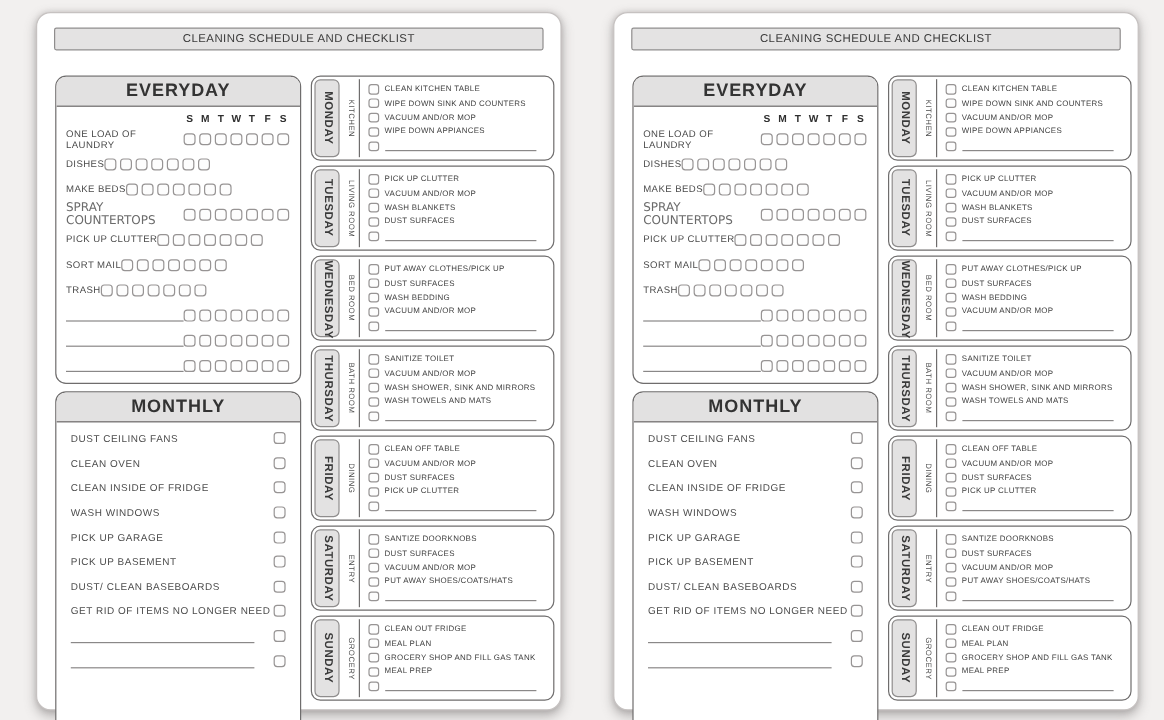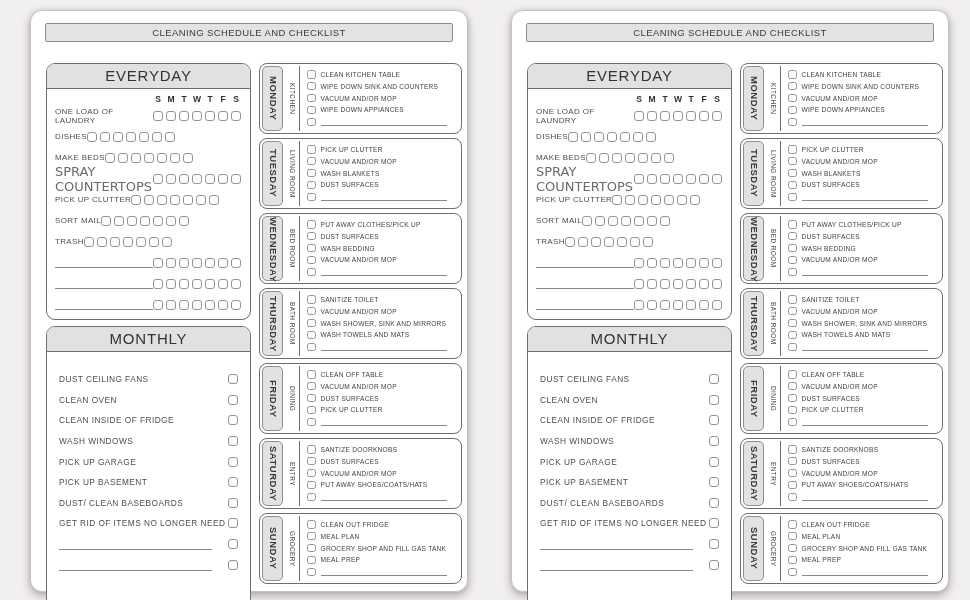--- a/index.html
+++ b/index.html
@@ -24,39 +24,39 @@
   .columns { display:flex; gap:8px; margin:21px 5px 0 15px; }
   .left-col { width:205px; flex:0 0 auto; }
   .right-col { flex:1; display:flex; flex-direction:column; gap:4px; }
 
   .box { border:1.5px solid #6f6d6d; border-radius:9px; overflow:hidden; background:#fff; }
   .everyday-box { height:257px; }
   .monthly-box { height:322px; margin-top:6px; }
   .box-header {
     height:25px; line-height:24px; background:#e2e1e1;
     border-bottom:1.5px solid #6f6d6d; text-align:center;
-    font-size:15px; letter-spacing:.8px; color:#333333;
+    font-size:15px; letter-spacing:.8px; color:#333333;font-weight:bold;
   }
 
   .ev-content { padding:3px 9px 0 8px; }
   .days-header { display:flex; gap:3px; justify-content:flex-end; height:13px; align-items:center; }
   .day-letter { width:10px; text-align:center; font-weight:bold; font-size:8.5px; color:#2f2f2f; }
   .ev-row { height:21px; display:flex; align-items:center; justify-content:flex-start; }
   .ev-label { font-size:8px; letter-spacing:.35px; color:#4d4d4d; }
-  .ev-row:nth-child(4) .ev-label { font-size:13px; letter-spacing:0; color:#6b6b6b; font-family:"DejaVu Sans", sans-serif; }
+  .ev-row:nth-child(4) .ev-label { font-size:10px; letter-spacing:0; color:#6b6b6b; font-family:"DejaVu Sans", sans-serif; }
   .cb-group { display:flex; gap:3px; }
   .checkbox {
     width:10px; height:10px; border:1.3px solid #979494; border-radius:3px;
     background:#fdfdfd; display:inline-block; flex:0 0 auto;
   }
   .checkbox.small { width:8.5px; height:8.5px; border-width:1.2px; border-radius:2.5px; }
   .blank-line { border-bottom:1px solid #8a8888; height:10px; }
   .ev-label.blank-line { width:100px; }
 
-  .mo-rows { padding:17px 12px 0; }
+  .mo-rows { padding:3px 12px 0; }
   .mo-row { height:20.6px; display:flex; align-items:center; }
   .mo-label { flex:1; font-size:8.3px; letter-spacing:.45px; color:#4d4d4d; }
   .mo-label.blank-line { margin-right:16px; height:12px; }
 
   .day-block {
     height:71px; border:1.5px solid #6f6d6d; border-radius:8px;
     display:flex; padding:2px; background:#fff; flex:0 0 auto;
   }
   .day-tab {
     width:21px; background:#e3e2e2; border:1px solid #8f8d8d; border-radius:5px;

